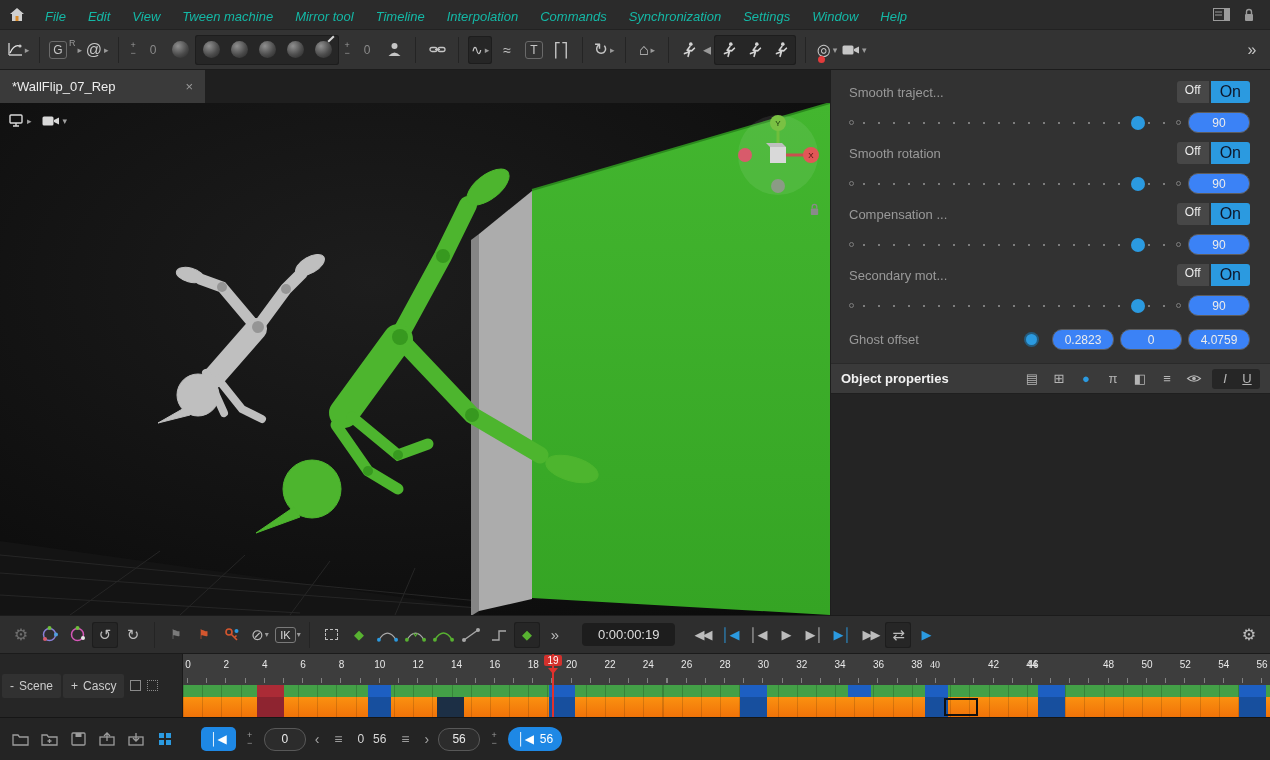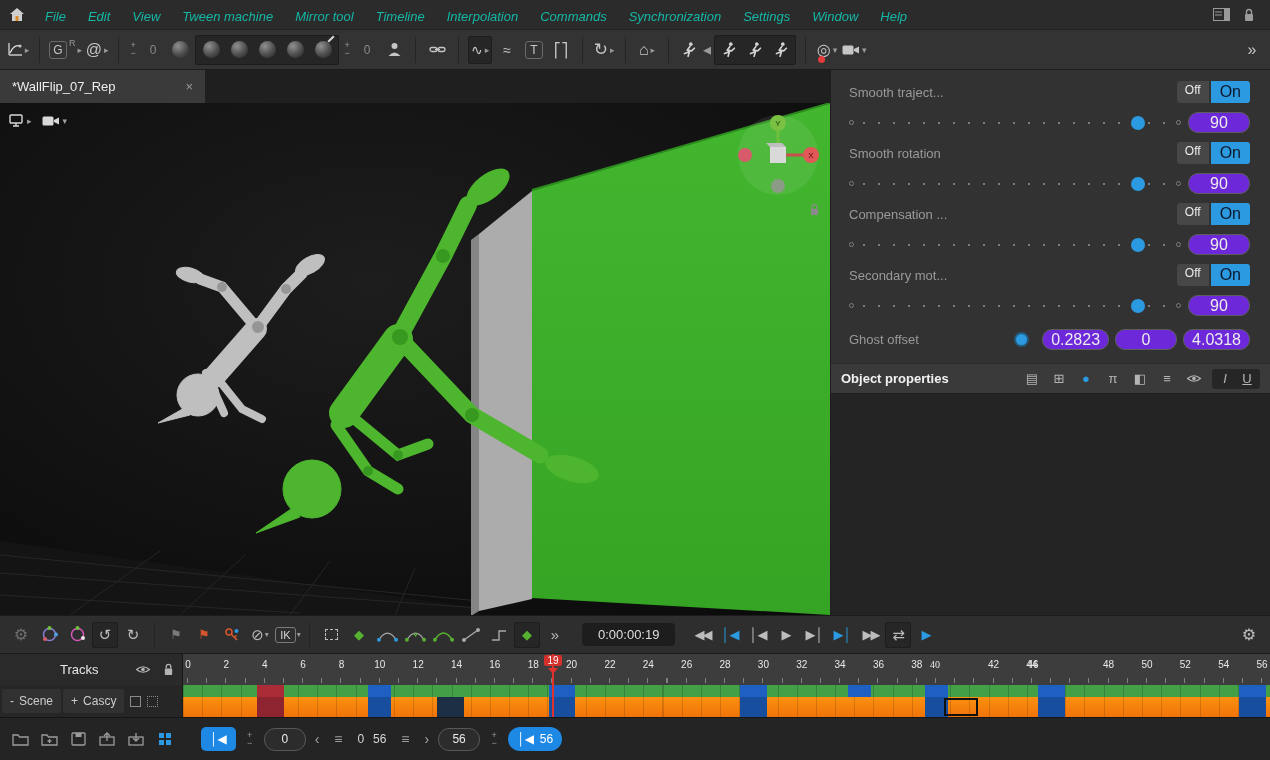--- a/index.html
+++ b/index.html
@@ -57,22 +57,22 @@
   .p-label { color:#999999; font-size:13px; flex:1; }
   .toggle { display:flex; gap:2px; }
   .t-off { background:#474747; color:#ececec; font-size:12px; padding:2px 8px; border-radius:3px 0 0 3px; }
   .t-on  { background:#2b9ae0; color:#0f172a; font-size:16px; padding:2px 9px; border-radius:0 3px 3px 0; }
   .p-row-slider { display:flex; align-items:center; margin-top:9px; gap:7px; }
   .slider-end { width:5px; height:5px; border:1px solid #7d7d7d; border-radius:50%; flex:none; }
   .slider-track { flex:1; height:14px; position:relative; }
   .slider-track::before { content:""; position:absolute; left:2px; right:2px; top:6px; height:2px;
     background:repeating-linear-gradient(90deg, #7d7d7d 0 2px, transparent 2px 15px); }
   .slider-handle { position:absolute; top:0; width:14px; height:14px; border-radius:50%; background:#2b9ae0; transform:translateX(-50%); }
-  .value-box { min-width:62px; height:21px; background:#6d28d9; border:1px solid #5d5d5d; border-radius:10px;
-    color:#ececec; font-size:16px; display:flex; align-items:center; justify-content:center; padding:0 8px; flex:none; }
+  .value-box { min-width:62px; height:21px; background:#3b82f6; border:1px solid #5d5d5d; border-radius:10px;
+    color:#ececec; font-size:12px; display:flex; align-items:center; justify-content:center; padding:0 8px; flex:none; }
   .ghost-row { display:flex; align-items:center; padding:13px 20px 13px 18px; gap:7px; }
   .ghost-row .p-label { flex:1; }
   .radio { width:11px; height:11px; border-radius:50%; background:#2b9ae0; box-shadow:0 0 0 2px #245b7d; margin-right:8px; flex:none; }
   .obj-props { height:31px; background:#3a3a3a; border-top:1px solid #2a2a2a; border-bottom:1px solid #1f1f1f;
     display:flex; align-items:center; padding:0 10px; gap:9px; }
   .op-title { color:#f2f2f2; font-size:13px; font-weight:600; flex:1; }
   .op-ic { color:#b5b5b5; font-size:13px; width:18px; height:18px; display:flex; align-items:center; justify-content:center; }
   .op-ic.blue { color:#2b9ae0; }
   .op-group { display:flex; gap:4px; background:#262626; border-radius:3px; padding:1px 4px; }
   .panel-empty { flex:1; background:#242424; }
@@ -495,21 +495,21 @@
       <span class="value-box">90</span>
     </div>
   </div>
 </div>
         <div class="ghost-row">
           <span class="p-label">Ghost offset</span>
           <span class="radio"></span>
           <span id="ghost-values" style="display:flex;gap:6px;">
               <span class="value-box">0.2823</span>
               <span class="value-box">0</span>
-              <span class="value-box">4.0318</span>
+              <span class="value-box">4.0759</span>
             </span>
         </div>
       </div>
       <div class="obj-props">
         <span class="op-title">Object properties</span>
         <span class="op-ic">▤</span>
         <span class="op-ic">⊞</span>
         <span class="op-ic blue">●</span>
         <span class="op-ic">π</span>
         <span class="op-ic">◧</span>
@@ -615,35 +615,20 @@
     <span class="tl-btn">▶│</span>
     <span class="tl-btn blue">▶│</span>
     <span class="tl-btn tight">▶▶</span>
     <span class="tl-btn pressed" style="font-size:15px;">⇄</span>
     <span class="tl-btn blue">▶</span>
     <span class="tl-btn" style="font-size:16px; margin-left:auto;">⚙</span>
   </div>
 
   <div class="tracks">
     <div class="tracks-left">
-      <div class="tracks-left-head">
-        <span class="tracks-title">Tracks</span>
-        <span>
-          <svg width="16" height="11" viewBox="0 0 16 12">
-              <path d="M1 6 Q8 0 15 6 Q8 12 1 6 Z" fill="none" stroke="#b5b5b5" stroke-width="1.3"></path>
-              <circle cx="8" cy="6" r="2" fill="#b5b5b5"></circle>
-            </svg>
-        </span>
-        <span>
-          <svg width="11" height="13" viewBox="0 0 12 14">
-              <rect x="2" y="6" width="8" height="7" rx="1" fill="#b5b5b5"></rect>
-              <path d="M3.5 6 V4 a2.5 2.5 0 0 1 5 0 V6" fill="none" stroke="#b5b5b5" stroke-width="1.4"></path>
-            </svg>
-        </span>
-      </div>
       <div class="tracks-left-rows" id="track-rows">
           <div class="trk-row-label">
             <span>-</span>
             <span>Scene</span>
           </div>
           <div class="trk-row-label">
             <span>+</span>
             <span>Cascy</span>
           </div>
           <span class="trk-cb"></span>

